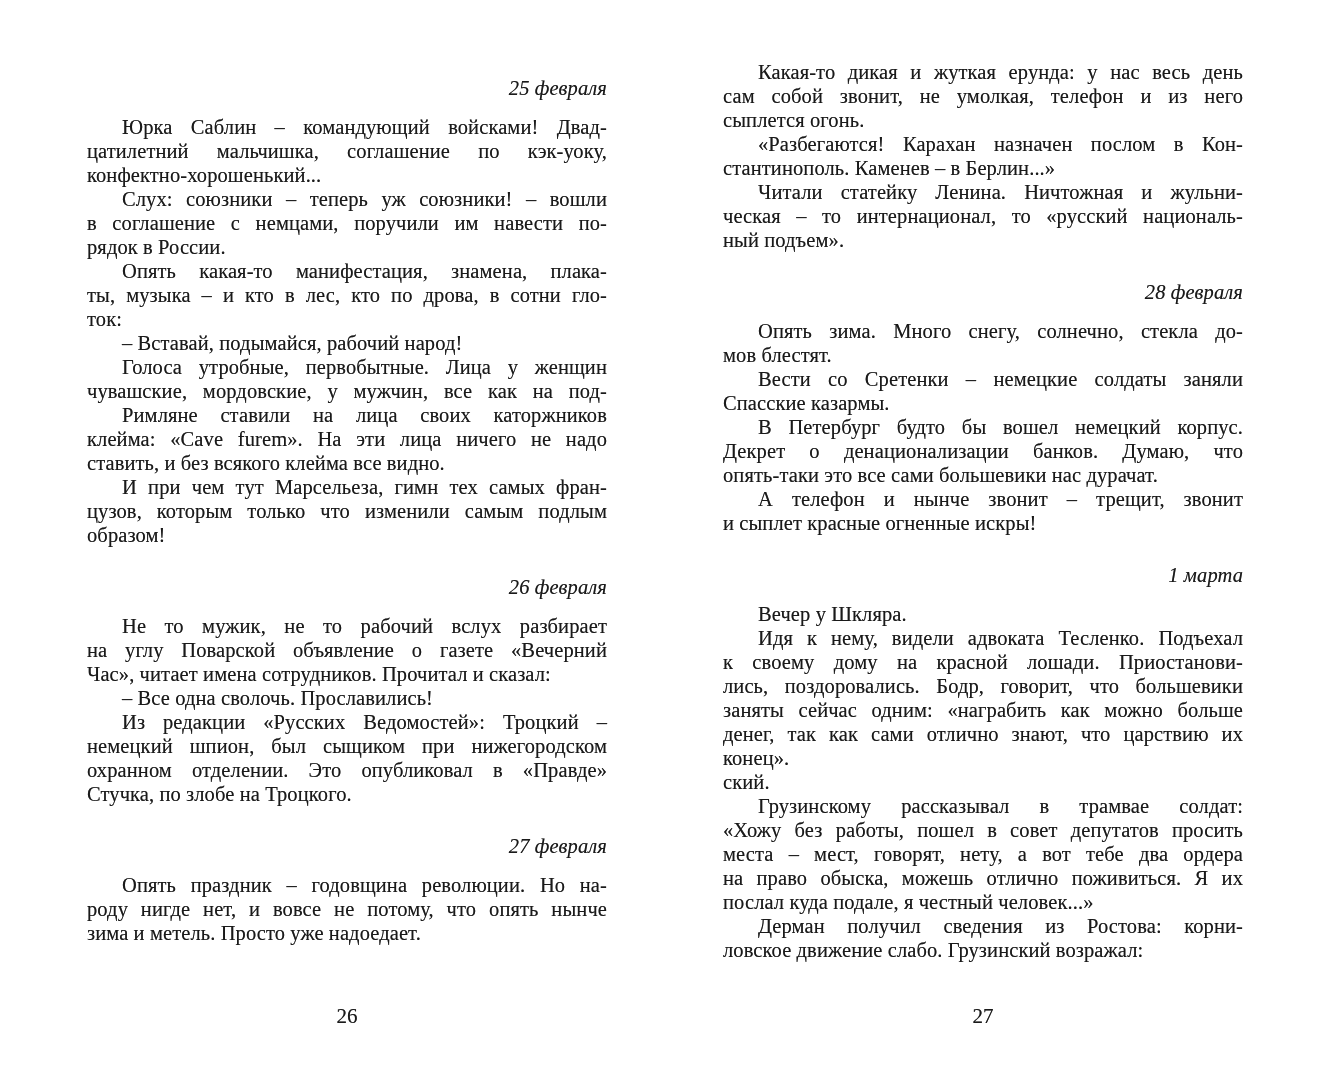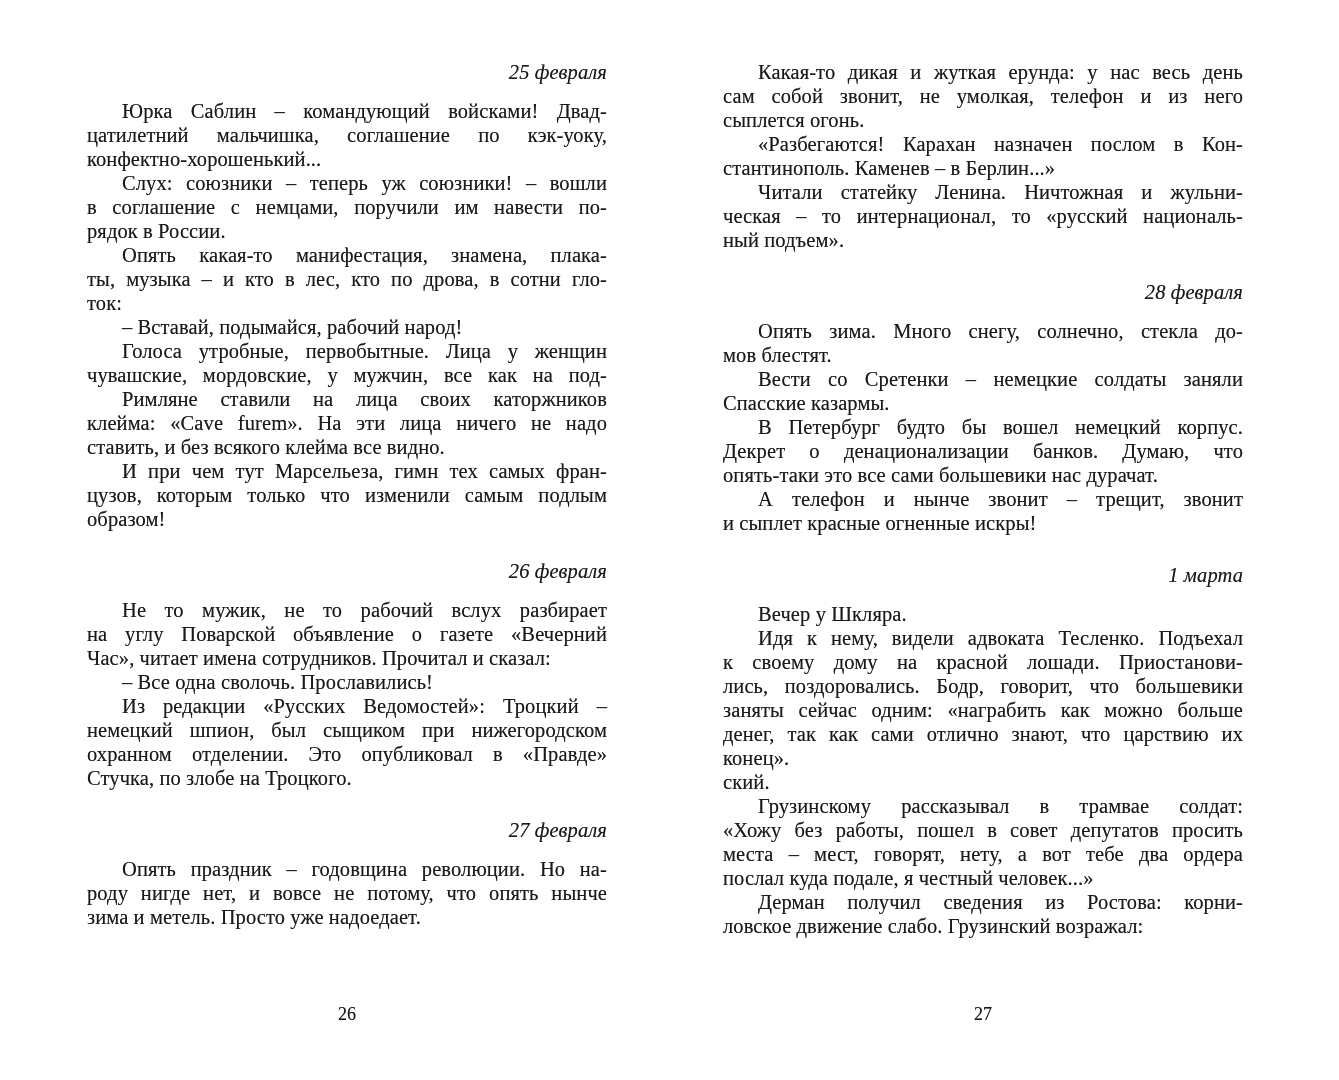--- a/index.html
+++ b/index.html
@@ -32,27 +32,27 @@
     text-align-last: justify;
     white-space: normal;
   }
   .line.end   { text-align-last: left; }
   .line.first { text-indent: 35px; }
   .date {
     font-style: italic;
     text-align: right;
     margin: 28px 0 15px 0;
   }
-  .content > .date:first-child { margin-top: 0; }
+  .content > .date:first-child { margin-top: 16px; }
   .page-number {
     position: absolute;
     top: 1004px;
     width: 520px;
     text-align: center;
-    font-size: 18px;
+    font-size: 21px;
     text-shadow: 0 0 0.5px rgba(0,0,0,0.5);
   }
   .page-left  .page-number { left: 87px; }
   .page-right .page-number { left: 54px; }
 </style>
 </head>
 <body>
 
 <div class="spread" style="color: rgb(26, 26, 26); background: rgb(255, 255, 255);">
   <section class="page page-left">
@@ -117,19 +117,20 @@
         <div class="line first">Идя к нему, видели адвоката Тесленко. Подъехал</div>
         <div class="line">к своему дому на красной лошади. Приостанови-</div>
         <div class="line">лись, поздоровались. Бодр, говорит, что большевики</div>
         <div class="line">заняты сейчас одним: «награбить как можно больше</div>
         <div class="line">денег, так как сами отлично знают, что царствию их</div>
         <div class="line end">конец».</div>
         <div class="line end">ский.</div>
         <div class="line first">Грузинскому рассказывал в трамвае солдат:</div>
         <div class="line">«Хожу без работы, пошел в совет депутатов просить</div>
         <div class="line">места – мест, говорят, нету, а вот тебе два ордера</div>
+        <div class="line">на право обыска, можешь отлично поживиться. Я их</div>
         <div class="line end">послал куда подале, я честный человек...»</div>
         <div class="line first">Дерман получил сведения из Ростова: корни-</div>
         <div class="line end">ловское движение слабо. Грузинский возражал:</div>
       </div>
     <div class="page-number">27</div>
   </section>
 </div>
 
 </body></html>

